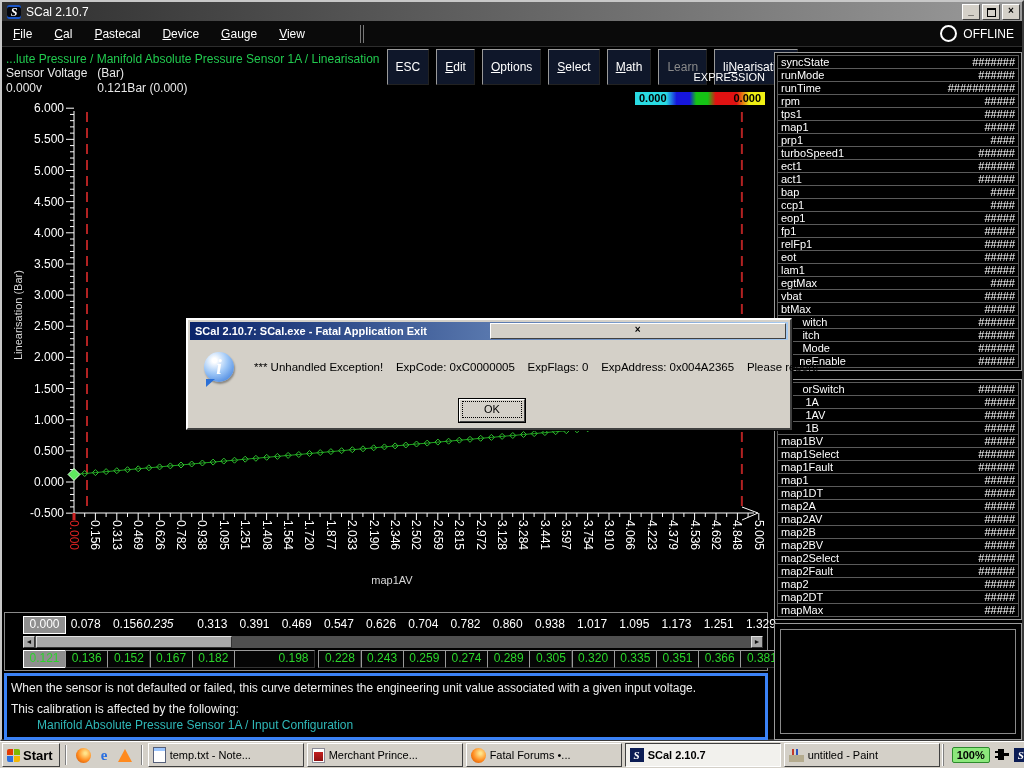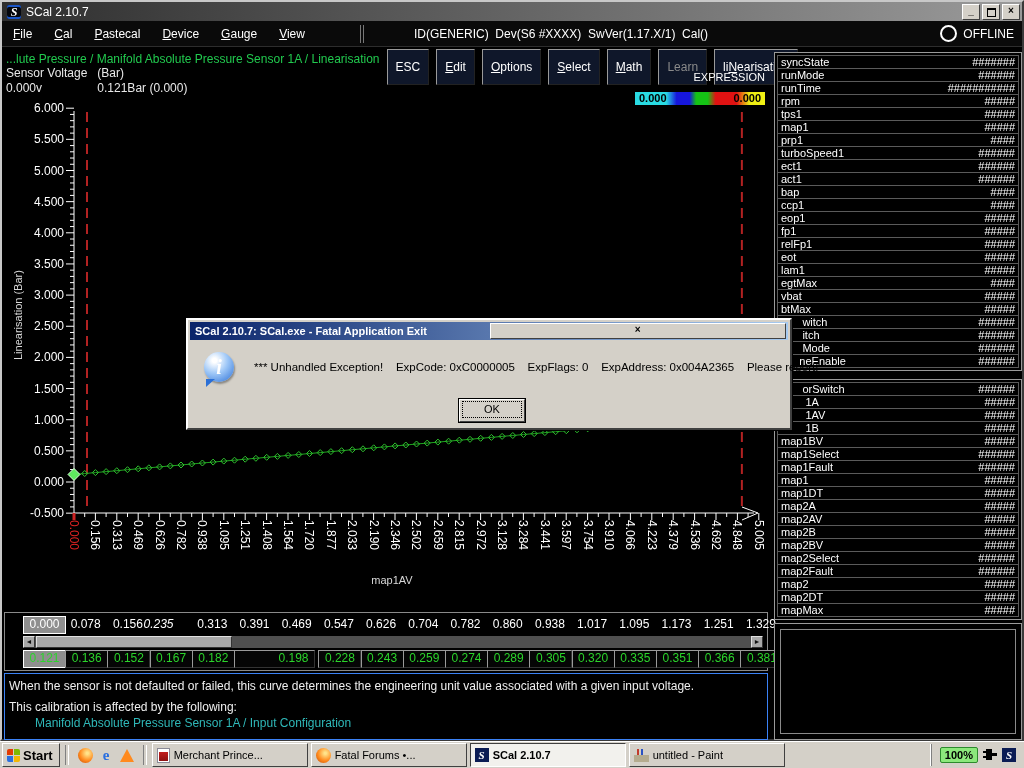--- a/index.html
+++ b/index.html
@@ -49,21 +49,21 @@
   .cell{position:absolute;width:41px;height:16px;font-size:12px;line-height:16px;text-align:center;}
   .cell.axis{top:3px;color:#fff;}
   .cell.axis.sel{background:#8f8f8f;border:1px solid #fff;line-height:14px;}
   .cell.val{top:37px;color:#2bd42b;background:#050505;border:1px solid;border-color:#9a9a9a #333 #333 #9a9a9a;line-height:14px;}
   .cell.val.sel{background:#8f8f8f;border-color:#fff;}
   #sb{position:absolute;left:18px;top:23px;width:740px;height:12px;background:#4f4f4f;}
   .sb-btn{position:absolute;top:0;width:12px;height:12px;background:#a8a8a8;border:1px solid;border-color:#e0e0e0 #333 #333 #e0e0e0;
           font-size:7px;line-height:10px;text-align:center;color:#111;box-sizing:border-box;}
   #sb-thumb{position:absolute;left:13px;top:0;width:196px;height:12px;background:#a8a8a8;border:1px solid;border-color:#e0e0e0 #333 #333 #e0e0e0;box-sizing:border-box;}
   
-  #desc{position:absolute;left:2px;top:671px;width:764px;height:67px;border:1px solid #3b82f6;background:#000;
+  #desc{position:absolute;left:2px;top:671px;width:764px;height:67px;border:3px solid #3b82f6;background:#000;
         color:#efefef;font-size:12px;padding:5px 4px;box-sizing:border-box;}
   #desc .l2{margin-top:7px;}
   #desc a{color:#2fb8b8;text-decoration:none;display:inline-block;margin:2px 0 0 26px;text-align:right;}
   
   .rpanel{position:absolute;left:772px;width:248px;background:#000;border:1px solid #9a9a9a;padding:2px;box-sizing:border-box;}
   .prow{display:flex;justify-content:space-between;height:12px;line-height:12px;font-size:11px;color:#fff;
         border:1px solid #5a5a5a;border-top:none;padding:0 3px;}
   .prow:first-child{border-top:1px solid #5a5a5a;}
   .plabel{white-space:pre;}
   .pvalue{letter-spacing:0;}
@@ -137,21 +137,20 @@
       <div class="app-ico">S</div>
       <div class="title-text">SCal 2.10.7</div>
       <div class="winbtn">_</div>
       <div class="winbtn"><span class="glyph-restore"></span></div>
       <div class="winbtn">×</div>
     </div>
 
     <div class="menubar">
       <span id="menu-items"><span class="menu-item"><u>F</u><span>ile</span></span><span class="menu-item"><u>C</u><span>al</span></span><span class="menu-item"><u>P</u><span>astecal</span></span><span class="menu-item"><u>D</u><span>evice</span></span><span class="menu-item"><u>G</u><span>auge</span></span><span class="menu-item"><u>V</u><span>iew</span></span></span>
       <span class="menu-sep"></span>
-      <span class="menu-status">ID(GENERIC)  Dev(S6 #XXXX)  SwVer(1.17.X/1)  Cal()</span>
       <span class="offline-wrap">
         <span class="offline-dot"></span>
         <span>OFFLINE</span>
       </span>
     </div>
 
     <div id="toolbar-row">
       <span id="breadcrumb">...lute Pressure / Manifold Absolute Pressure Sensor 1A / Linearisation</span>
     <button class="tbtn"><span>ESC</span></button>
         <button class="tbtn"><u>E</u><span>dit</span></button>
@@ -618,20 +617,24 @@
     </div>
     <div class="tb-sep"></div>
     <div class="ql" id="quick-launch">
         <span class="tb-ico ico-firefox"></span>
         <span class="tb-ico ico-ie">e</span>
         <span class="tb-ico ico-vlc"></span>
       </div>
     <div class="tb-sep"></div>
     <div id="tasks" style="display:flex;gap:3px;">
         <div class="task">
+          <span class="tb-ico ico-notepad"></span>
+          <span>temp.txt - Note...</span>
+        </div>
+        <div class="task">
           <span class="tb-ico ico-pdf"></span>
           <span>Merchant Prince...</span>
         </div>
         <div class="task">
           <span class="tb-ico ico-firefox"></span>
           <span>Fatal Forums •...</span>
         </div>
         <div class="task active">
           <span class="tb-ico ico-scal">S</span>
           <span>SCal 2.10.7</span>

